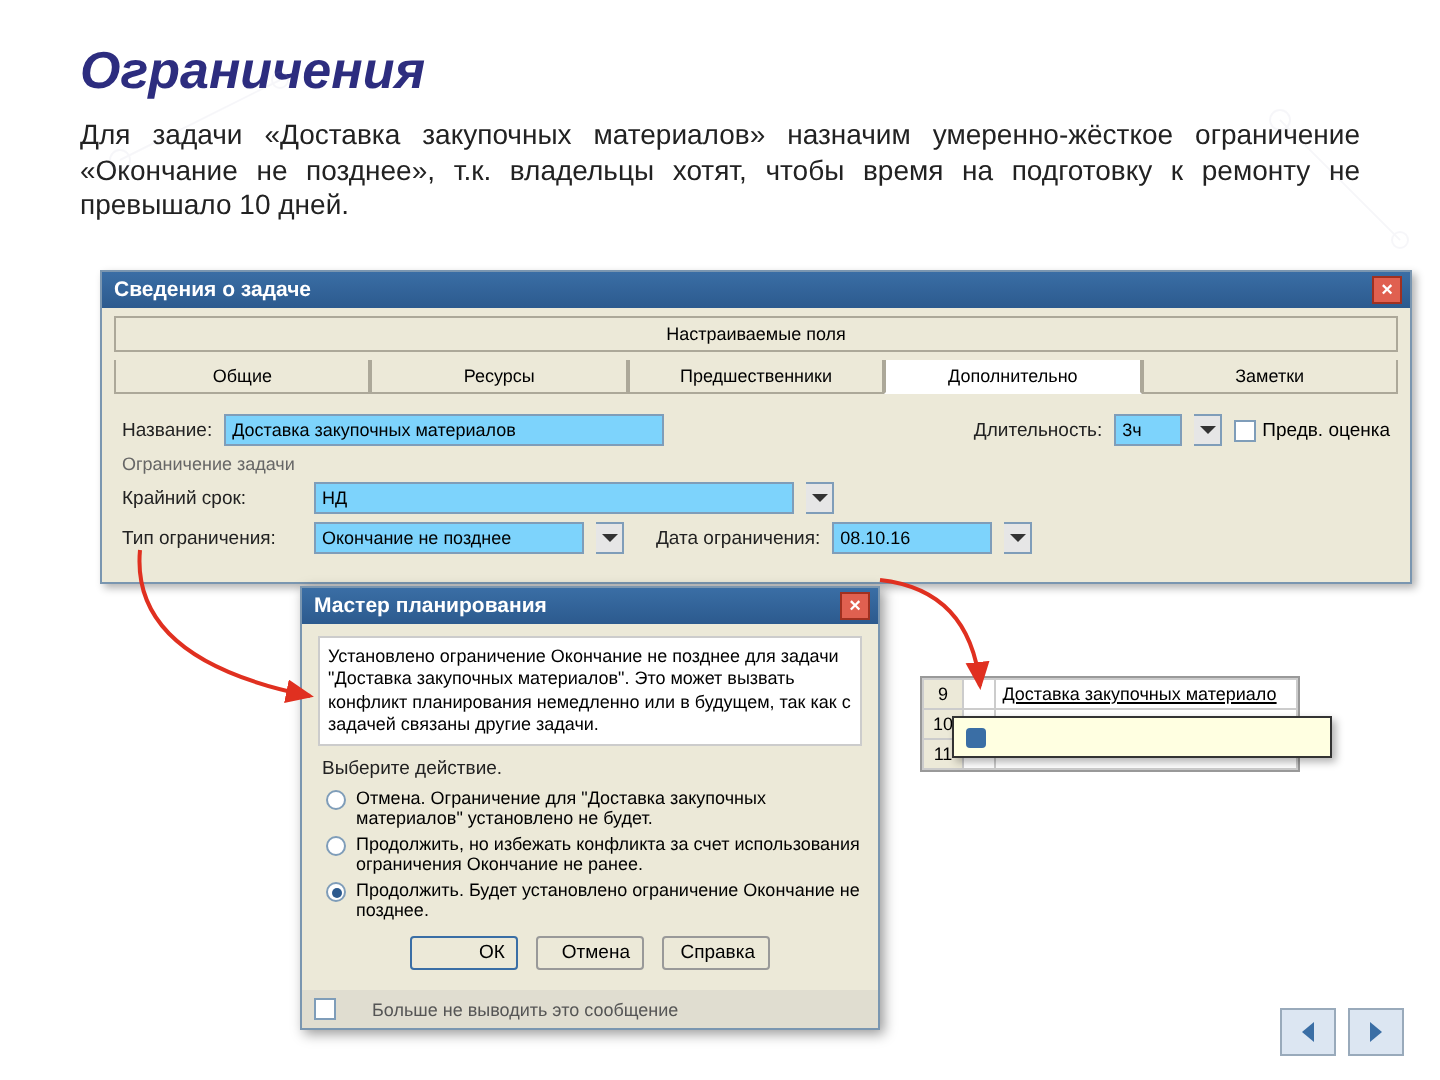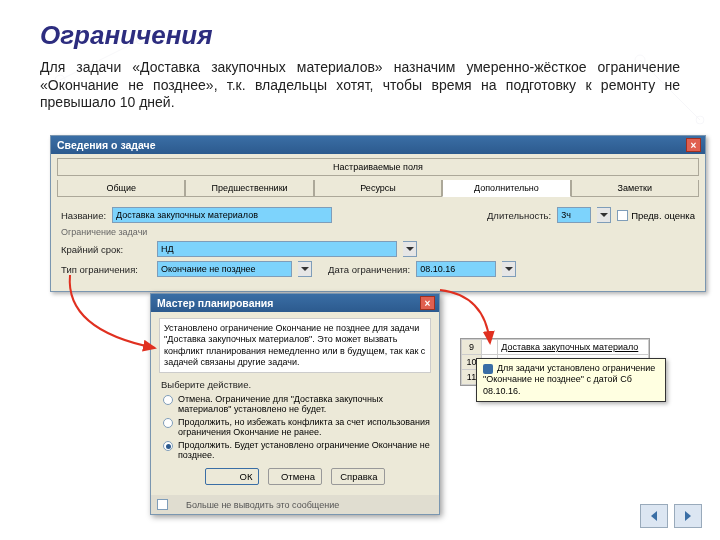--- a/index.html
+++ b/index.html
@@ -71,22 +71,22 @@
 <div class="dialog1">
   <div class="titlebar">
     <span>Сведения о задаче</span>
     <span class="xbtn">×</span>
   </div>
   <div class="tabs">
     <div class="tab" style="flex:1.3">Настраиваемые поля</div>
   </div>
   <div class="tabs">
     <div class="tab lower">Общие</div>
+    <div class="tab lower">Ресурсы</div>
     <div class="tab lower">Предшественники</div>
-    <div class="tab lower">Ресурсы</div>
     <div class="tab lower sel">Дополнительно</div>
     <div class="tab lower">Заметки</div>
   </div>
   <div class="dlgbody">
     <div class="row">
       <span class="lbl">Название:</span>
       <input class="inp" style="width: 220px;" value="Доставка закупочных материалов">
       <span class="lbl" style="margin-left:auto">Длительность:</span>
       <input class="inp" style="width: 34px;" value="3ч">
       <span class="sel-arrow"></span>
@@ -160,21 +160,21 @@
     <tr>
           <td class="rownum">11</td>
           <td></td>
           <td></td>
         </tr>
   </tbody>
     </table>
 </div>
 
 <div class="tooltip">
-  <span class="ico"></span><span>Для задачи установлено ограничение "Окончание не позднее" с датой Сб 08.10.16.</span>
+  <span class="ico"></span>
 </div>
 
 <svg class="arrow-svg" style="left:60px;top:270px" width="120" height="90">
   <defs>
       <marker id="ah1" markerWidth="8" markerHeight="8" refX="6" refY="3" orient="auto">
         <path d="M0,0 L7,3 L0,6 Z" fill="#e03020"></path>
       </marker>
     </defs>
   <path d="M10,5 Q5,60 95,78" stroke="#e03020" stroke-width="2" fill="none" marker-end="url(#ah1)"></path>
 </svg>

